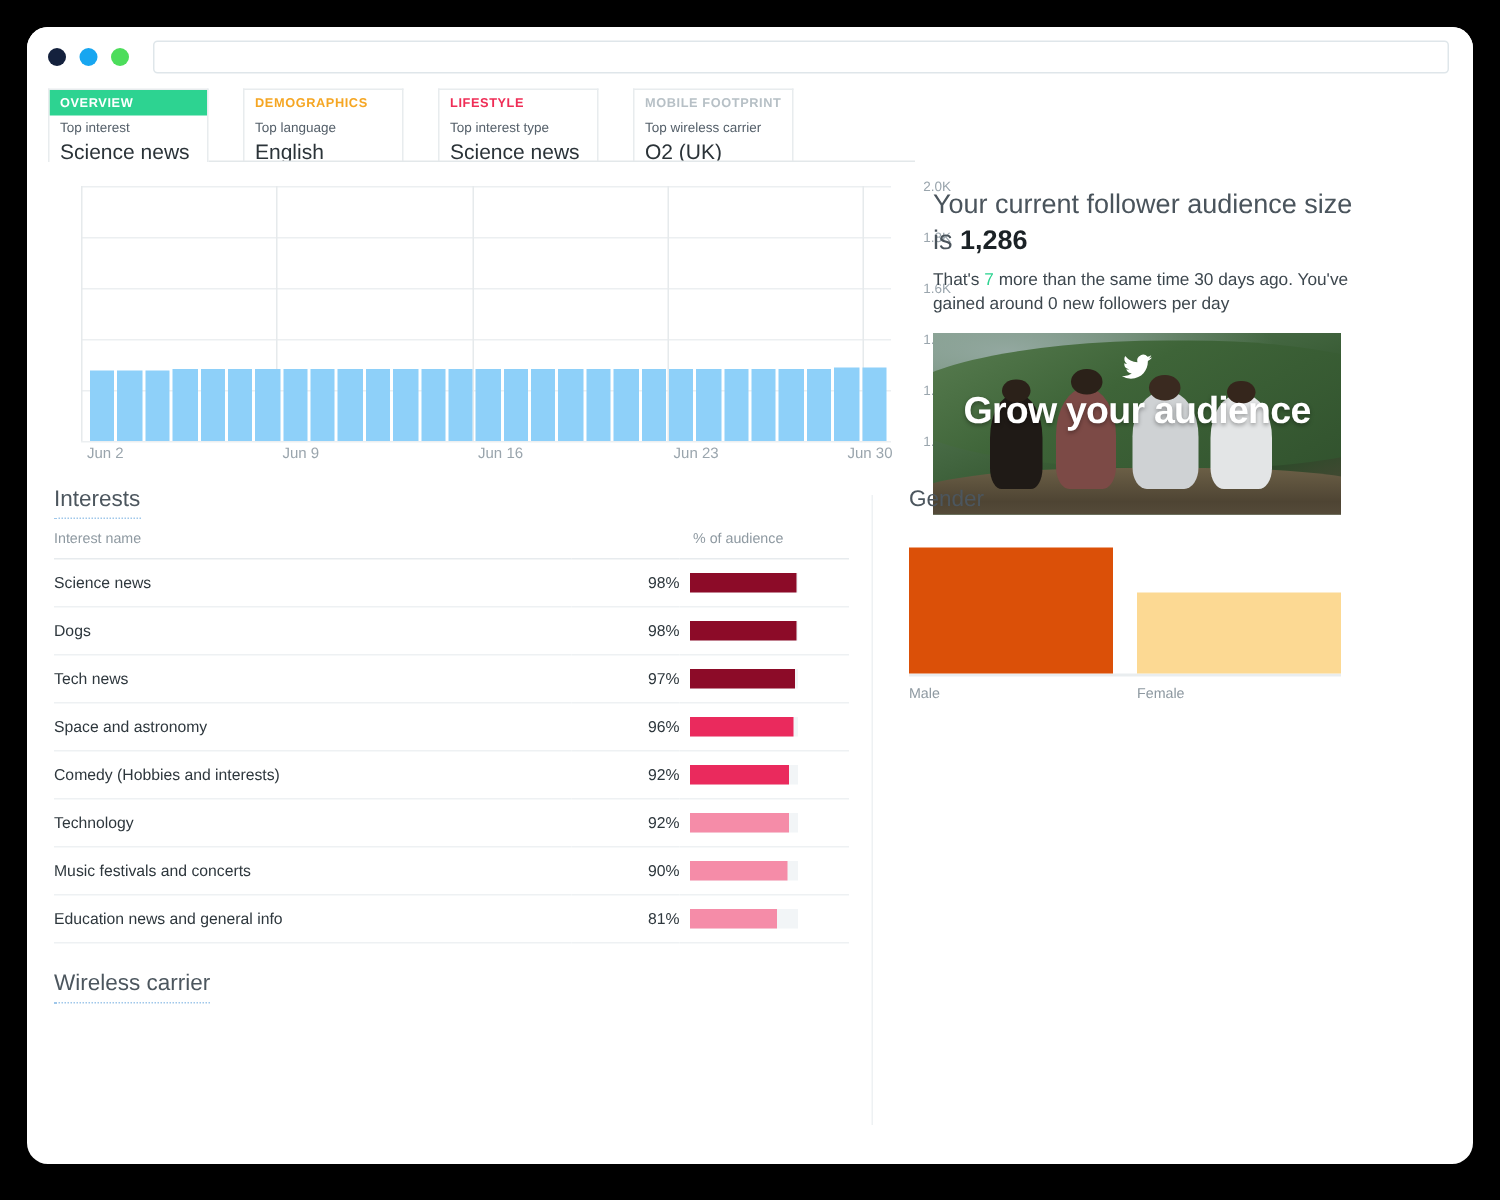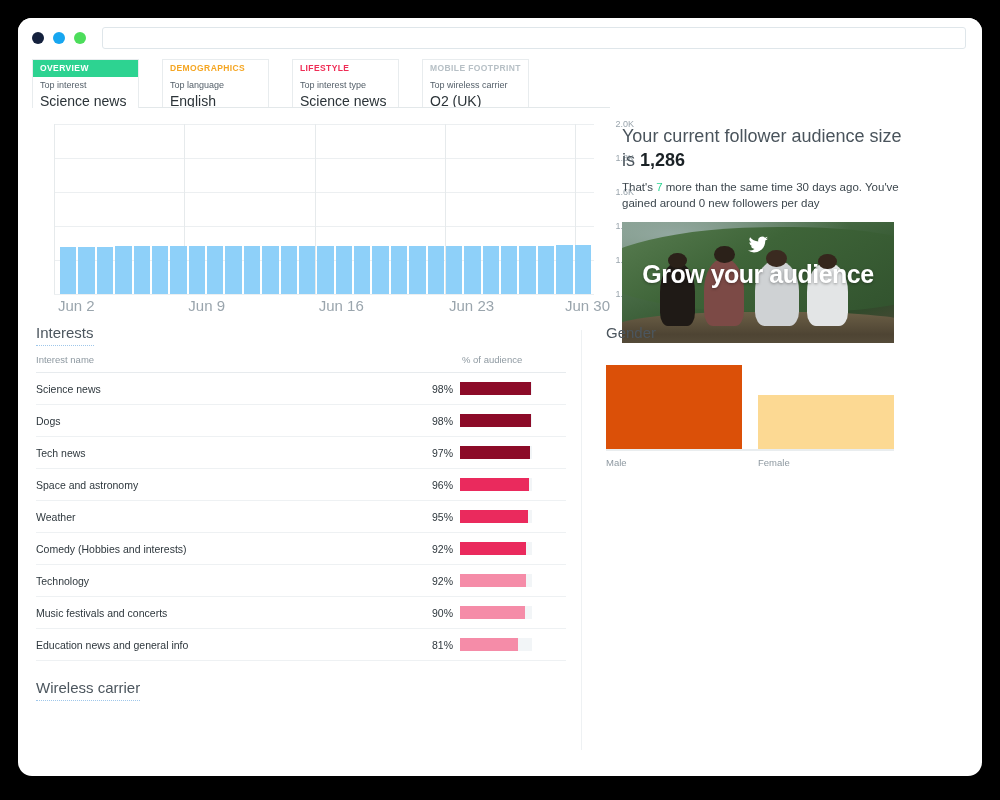--- a/index.html
+++ b/index.html
@@ -153,21 +153,21 @@
     right: 0;
     width: 34px;
     text-align: right;
     font-size: 9px;
     color: #9aa5ad;
     transform: translateY(-50%);
   }
   .xlab {
     position: absolute;
     top: 173px;
-    font-size: 15px;
+    font-size: 10px;
     color: #9aa5ad;
     white-space: nowrap;
   }
 
   
   .summary {
     position: absolute;
     left: 604px;
     top: 0;
     width: 290px;
@@ -502,29 +502,20 @@
             <tr>
               <td class="c-name">Space and astronomy</td>
               <td class="c-val">96%</td>
               <td class="c-bar">
                 <div class="track">
                   <div class="fill" style="width: 96%; background: rgb(234, 42, 93);"></div>
                 </div>
               </td>
             </tr>
             <tr>
-              <td class="c-name">Weather</td>
-              <td class="c-val">95%</td>
-              <td class="c-bar">
-                <div class="track">
-                  <div class="fill" style="width: 95%; background: rgb(234, 42, 93);"></div>
-                </div>
-              </td>
-            </tr>
-            <tr>
               <td class="c-name">Comedy (Hobbies and interests)</td>
               <td class="c-val">92%</td>
               <td class="c-bar">
                 <div class="track">
                   <div class="fill" style="width: 92%; background: rgb(234, 42, 93);"></div>
                 </div>
               </td>
             </tr>
             <tr>
               <td class="c-name">Technology</td>

